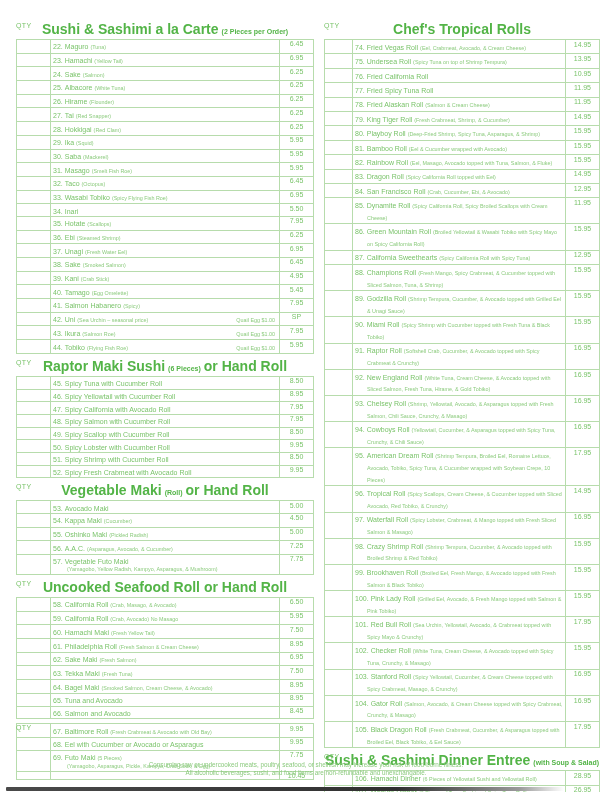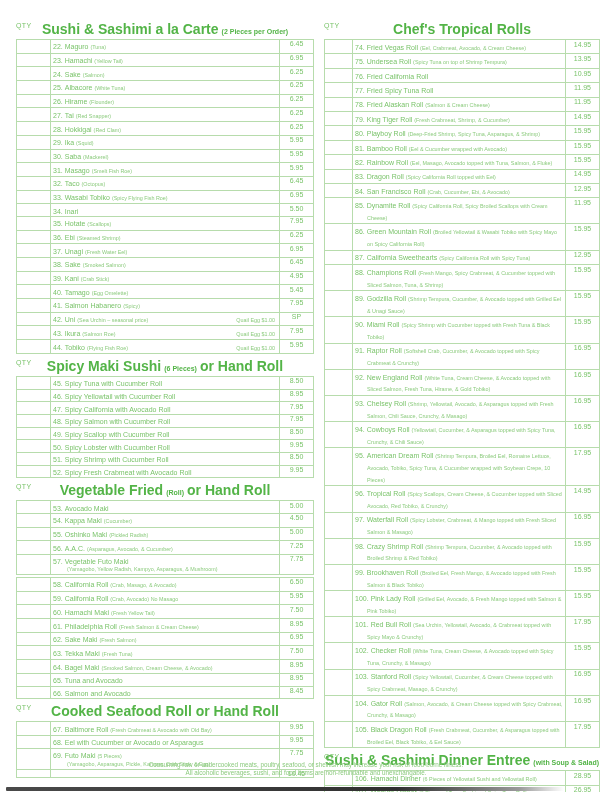--- a/index.html
+++ b/index.html
@@ -220,21 +220,21 @@
                       <span class="item-text"><span class="inum">44.</span><span class="iname">Tobiko</span><span class="idesc">(Flying Fish Roe)</span></span>
                       <span class="inote">Quail Egg $1.00</span>
                     </div>
                   </td>
                   <td class="price-cell">5.95</td>
                 </tr>
               </tbody>
             </table>
           </div>
           <div class="menu-section">
-            <div class="sec-header"><span class="qty-label">QTY</span><span class="sec-title"><span class="sec-title-main">Spicy Maki Sushi</span><span class="sec-sub">(6 Pieces)</span><span class="sec-title-main t2">or Hand Roll</span></span></div>
+            <div class="sec-header"><span class="qty-label">QTY</span><span class="sec-title"><span class="sec-title-main">Raptor Maki Sushi</span><span class="sec-sub">(6 Pieces)</span><span class="sec-title-main t2">or Hand Roll</span></span></div>
             <table class="menu-table">
               <tbody>
                 <tr>
                   <td class="qty-cell"></td>
                   <td class="name-cell">
                     <span class="item-text"><span class="inum">45.</span><span class="iname">Spicy Tuna with Cucumber Roll</span></span>
                   </td>
                   <td class="price-cell">8.50</td>
                 </tr>
                 <tr>
@@ -283,21 +283,21 @@
                   <td class="qty-cell"></td>
                   <td class="name-cell">
                     <span class="item-text"><span class="inum">52.</span><span class="iname">Spicy Fresh Crabmeat with Avocado Roll</span></span>
                   </td>
                   <td class="price-cell">9.95</td>
                 </tr>
               </tbody>
             </table>
           </div>
           <div class="menu-section">
-            <div class="sec-header"><span class="qty-label">QTY</span><span class="sec-title"><span class="sec-title-main">Vegetable Fried</span><span class="sec-sub">(Roll)</span><span class="sec-title-main t2">or Hand Roll</span></span></div>
+            <div class="sec-header"><span class="qty-label">QTY</span><span class="sec-title"><span class="sec-title-main">Vegetable Maki</span><span class="sec-sub">(Roll)</span><span class="sec-title-main t2">or Hand Roll</span></span></div>
             <table class="menu-table">
               <tbody>
                 <tr>
                   <td class="qty-cell"></td>
                   <td class="name-cell">
                     <span class="item-text"><span class="inum">53.</span><span class="iname">Avocado Maki</span></span>
                   </td>
                   <td class="price-cell">5.00</td>
                 </tr>
                 <tr>
@@ -325,20 +325,21 @@
                   <td class="qty-cell"></td>
                   <td class="name-cell">
                     <span class="item-text"><span class="inum">57.</span><span class="iname">Vegetable Futo Maki</span><span class="idesc2">(Yamagobo, Yellow Radish, Kampyo, Asparagus, &amp; Mushroom)</span></span>
                   </td>
                   <td class="price-cell">7.75</td>
                 </tr>
               </tbody>
             </table>
           </div>
           <div class="menu-section">
+            <div class="sec-header"><span class="qty-label">QTY</span><span class="sec-title"><span class="sec-title-main">Uncooked Seafood Roll or Hand Roll</span></span></div>
             <table class="menu-table">
               <tbody>
                 <tr>
                   <td class="qty-cell"></td>
                   <td class="name-cell">
                     <span class="item-text"><span class="inum">58.</span><span class="iname">California Roll</span><span class="idesc">(Crab, Masago, &amp; Avocado)</span></span>
                   </td>
                   <td class="price-cell">6.50</td>
                 </tr>
                 <tr>
@@ -394,21 +395,21 @@
                   <td class="qty-cell"></td>
                   <td class="name-cell">
                     <span class="item-text"><span class="inum">66.</span><span class="iname">Salmon and Avocado</span></span>
                   </td>
                   <td class="price-cell">8.45</td>
                 </tr>
               </tbody>
             </table>
           </div>
           <div class="menu-section">
-            <div class="sec-header"><span class="qty-label">QTY</span><span class="sec-title"><span class="sec-title-main">Cooked Seafood Roll or Hand Roll</span></span></div>
+            <div class="sec-header"><span class="qty-label">QTY</span></div>
             <table class="menu-table">
               <tbody>
                 <tr>
                   <td class="qty-cell"></td>
                   <td class="name-cell">
                     <span class="item-text"><span class="inum">67.</span><span class="iname">Baltimore Roll</span><span class="idesc">(Fresh Crabmeat &amp; Avocado with Old Bay)</span></span>
                   </td>
                   <td class="price-cell">9.95</td>
                 </tr>
                 <tr>

